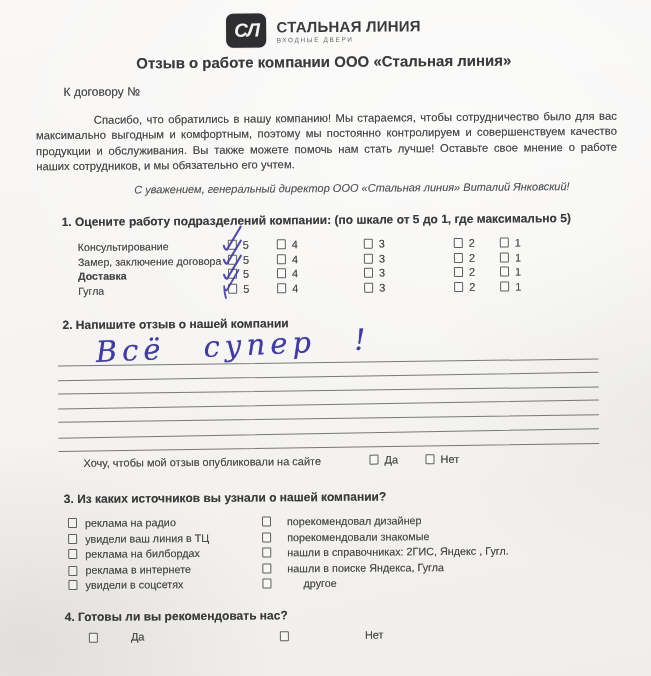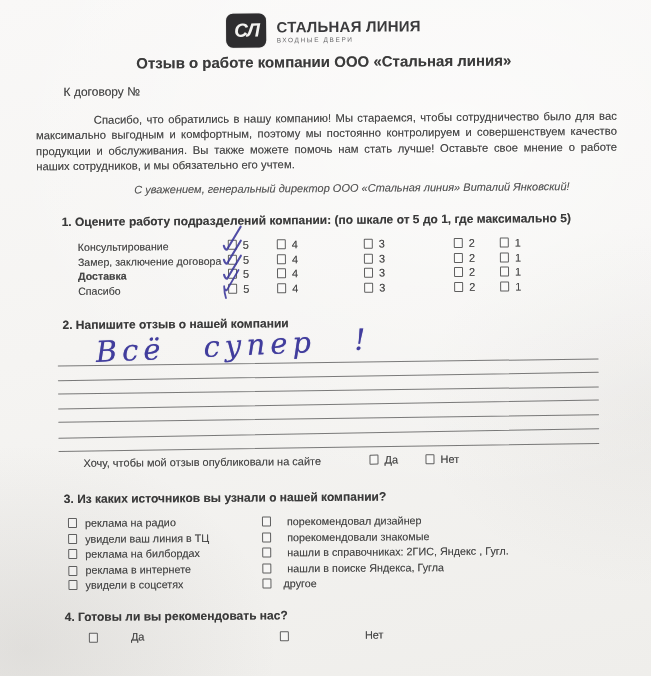--- a/index.html
+++ b/index.html
@@ -73,21 +73,21 @@
 
     <div class="abs intro ink">Спасибо, что обратились в нашу компанию! Мы стараемся, чтобы сотрудничество было для вас максимально выгодным и комфортным, поэтому мы постоянно контролируем и совершенствуем качество продукции и обслуживания. Вы также можете помочь нам стать лучше! Оставьте свое мнение о работе наших сотрудников, и мы обязательно его учтем.</div>
 
     <div class="abs signature">С уважением, генеральный директор ООО «Стальная линия» Виталий Янковский!</div>
 
     <div class="abs h-sec" style="top:213px;left:62px;">1. Оцените работу подразделений компании: (по шкале от 5 до 1, где максимально 5)</div>
 
     <div class="abs ink rate-label" style="top:239px;left:78px;">Консультирование</div>
     <div class="abs ink rate-label" style="top:253.5px;left:78px;">Замер, заключение договора</div>
     <div class="abs ink rate-label" style="top:268px;left:78px;font-weight:bold;">Доставка</div>
-    <div class="abs ink rate-label" style="top:282.5px;left:78px;">Спасибо</div>
+    <div class="abs ink rate-label" style="top:282.5px;left:78px;">Гугла</div>
 
     <span class="abs cbwrap ink" style="top:238px;left:228px;">
         <span class="cb"></span>
         <span>5</span>
       </span>
     <span class="abs cbwrap ink" style="top:238px;left:277px;">
         <span class="cb"></span>
         <span>4</span>
       </span>
     <span class="abs cbwrap ink" style="top:238px;left:364px;">
@@ -233,21 +233,21 @@
         <span class="ink opt-label">порекомендовали знакомые</span>
       </div>
     <div class="abs src-row" style="top:546px;left:260px;gap:16px;">
         <span class="cb"></span>
         <span class="ink opt-label">нашли в справочниках: 2ГИС, Яндекс , Гугл.</span>
       </div>
     <div class="abs src-row" style="top:561.5px;left:260px;gap:16px;">
         <span class="cb"></span>
         <span class="ink opt-label">нашли в поиске Яндекса, Гугла</span>
       </div>
-    <div class="abs src-row" style="top:577px;left:260px;gap:12px;">
+    <div class="abs src-row" style="top:577px;left:260px;gap:32px;">
         <span class="cb"></span>
         <span class="ink opt-label">другое</span>
       </div>
 
     <div class="abs h-sec" style="top:608px;left:62px;">4. Готовы ли вы рекомендовать нас?</div>
 
     <span class="abs cb" style="top:631px;left:86px;"></span>
     <span class="abs ink" style="top:629px;left:128px;font-size:11px;">Да</span>
     <span class="abs cb" style="top:631px;left:277px;"></span>
     <span class="abs ink" style="top:629px;left:362px;font-size:11px;">Нет</span>

